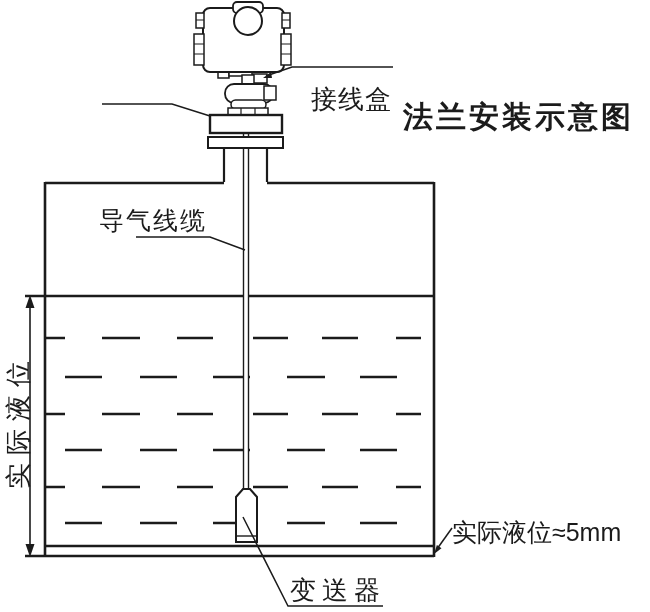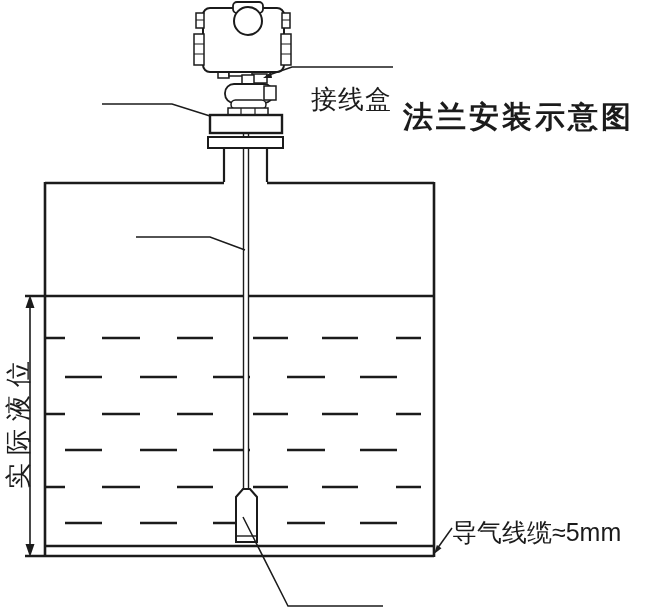--- a/index.html
+++ b/index.html
@@ -101,16 +101,18 @@
         <polyline points="136,237 210,237 245,250"></polyline>
         <polyline points="383,606 288,606 243,517"></polyline>
         <line x1="452" y1="528" x2="437" y2="549"></line>
         <polygon points="434,554 441.5,548.3 436.9,545.1" fill="#1b1b1b" stroke="none"></polygon>
       </g>
     </g>
   </svg>
 
   <div class="lbl lbl-title">法兰安装示意图</div>
   <div class="lbl lbl-junction">接线盒</div>
+  <div class="lbl lbl-aircable">导气线缆</div>
   <div class="lbl lbl-level">实际液位</div>
-  <div class="lbl lbl-blind">导气线缆≈5mm</div>
+  <div class="lbl lbl-blind">实际液位≈5mm</div>
+  <div class="lbl lbl-transmitter">变送器</div>
 
 </div>
 
 </body></html>

